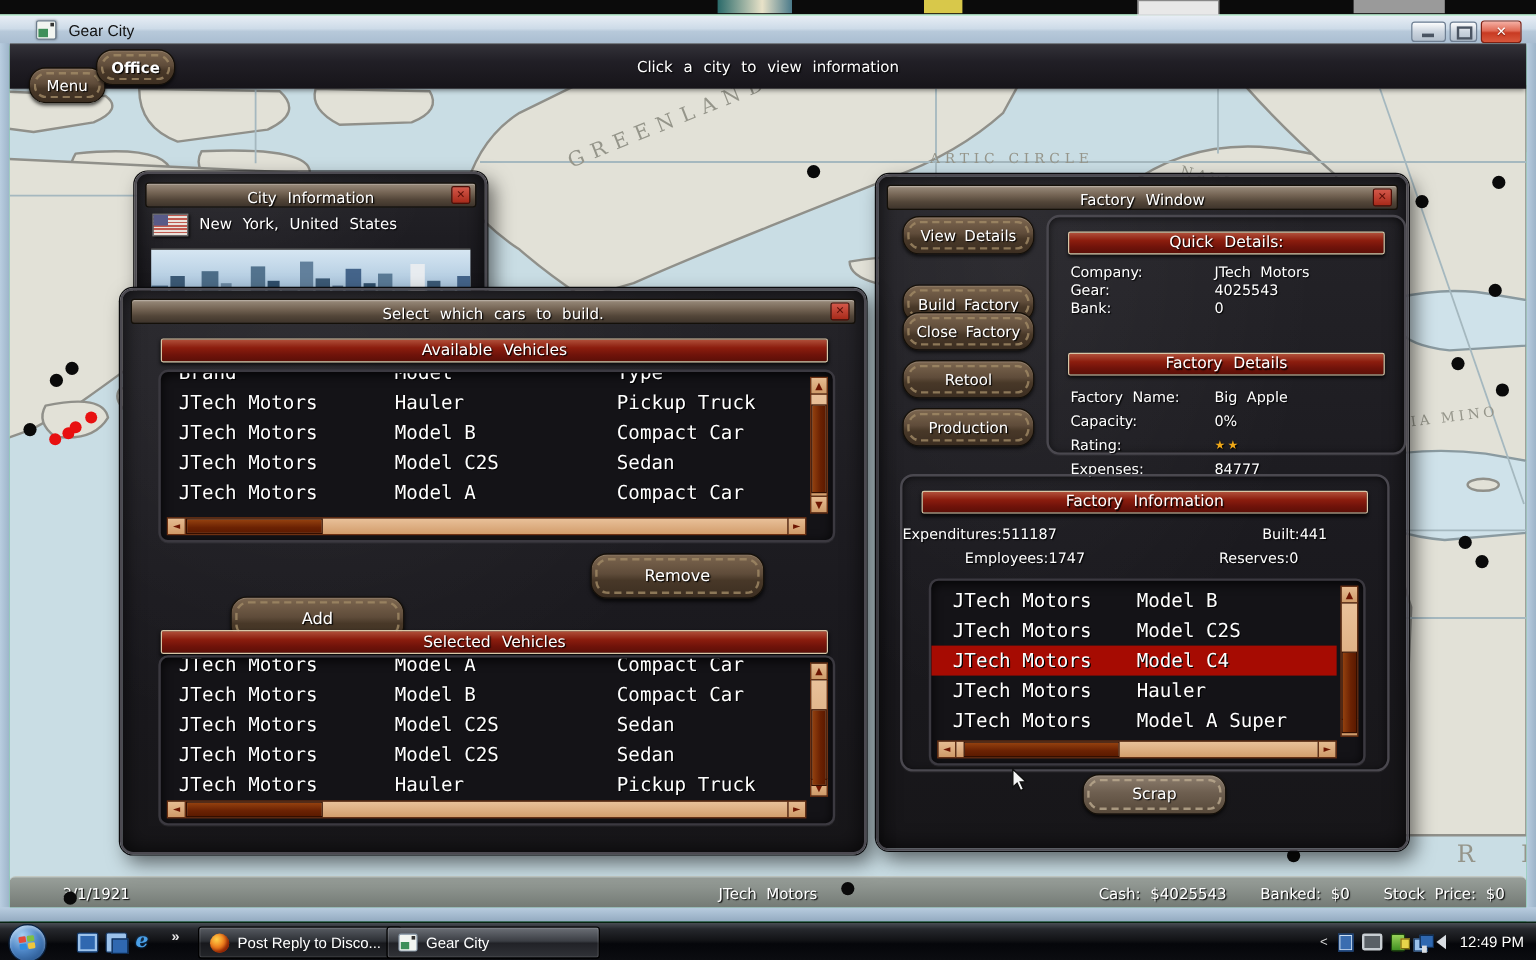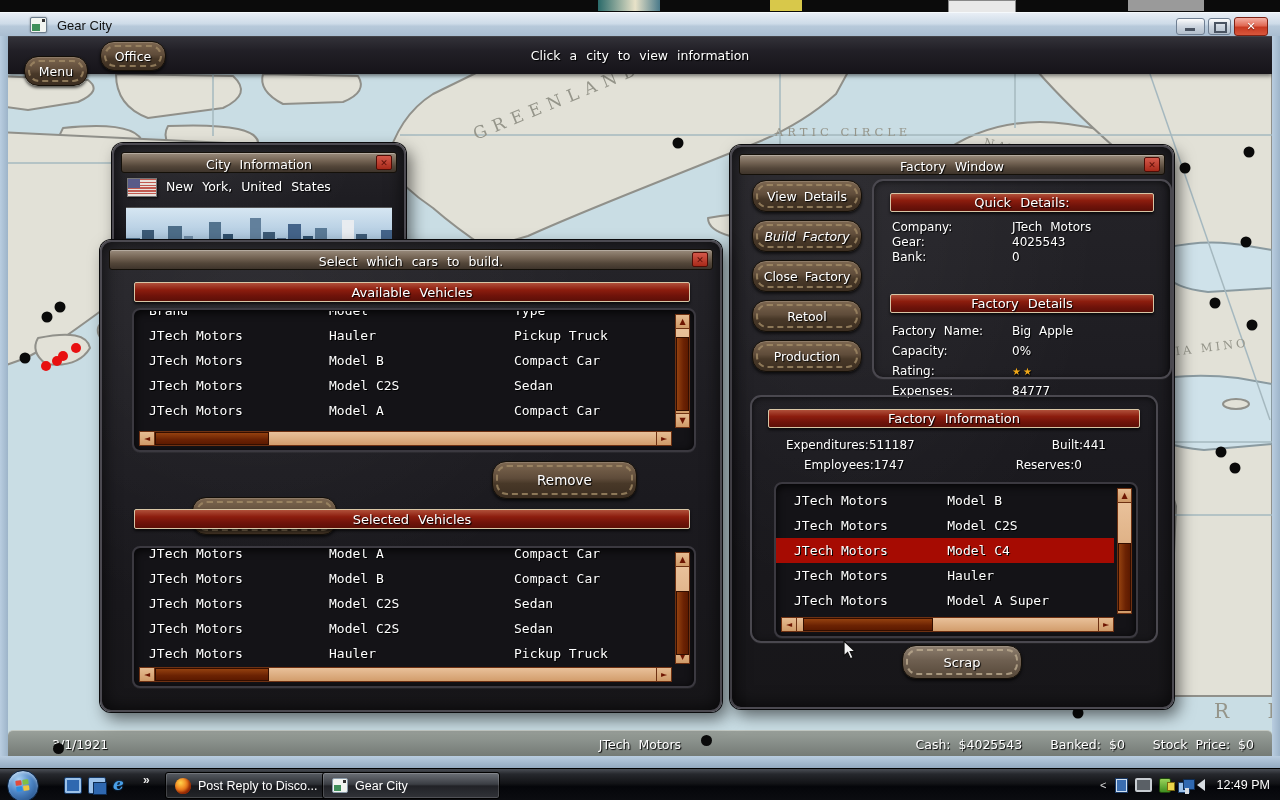--- a/index.html
+++ b/index.html
@@ -70,21 +70,21 @@
   .g-close{position:absolute;right:4px;top:2px;width:14px;height:13px;border-radius:2px;
     background:linear-gradient(180deg,#d4584a 0%,#a82a1a 100%);border:1px solid #4e0d06;
     color:#5c1008;font-size:9px;font-weight:bold;display:flex;align-items:center;justify-content:center;text-shadow:none;}
   .red-bar{position:absolute;height:17px;border:1px solid #d8c6a6;border-radius:2px;
     background:linear-gradient(180deg,#b0503a 0%,#8c1d0e 38%,#70130a 70%,#5c0f07 100%);
     display:flex;align-items:center;justify-content:center;color:#fff;font-size:13px;word-spacing:5px;
     text-shadow:1px 1px 1px #000;box-shadow:0 2px 3px rgba(0,0,0,.7);}
   .list-panel{position:absolute;border-radius:8px;background:#141317;border:2px solid #3b3940;
     box-shadow:inset 0 2px 9px rgba(0,0,0,.85),0 1px 0 rgba(255,255,255,.05);overflow:hidden;}
   .rows{position:absolute;left:2px;right:22px;top:1px;bottom:21px;overflow:hidden;}
-  .lrow{height:25px;display:flex;align-items:center;padding-left:13px;font-family:"DejaVu Sans Mono",monospace;font-size:13px;color:#fff;text-shadow:1px 1px 0 #000;}
+  .lrow{height:25px;display:flex;align-items:center;padding-left:13px;font-family:"DejaVu Sans Mono",monospace;font-size:16px;color:#fff;text-shadow:1px 1px 0 #000;}
   .lrow .c1{width:180px;}.lrow .c2{width:185px;}.lrow .c3{flex:1;}
   .lrow.sel{background:#a60b02;}
   .frow .c1{width:170px;}
 
   
   .hscroll{position:absolute;left:5px;right:22px;bottom:4px;height:15px;display:flex;}
   .vscroll{position:absolute;right:4px;top:4px;bottom:22px;width:15px;display:flex;flex-direction:column;}
   .sb-btn{flex:0 0 14px;background:linear-gradient(180deg,#e6bc92,#cf9a68);border:1px solid #6e3112;color:#6e1602;font-size:8px;line-height:13px;text-align:center;}
   .sb-track{flex:1;position:relative;background:linear-gradient(180deg,#e9c19a,#d29d6c);border:1px solid #6e3112;}
   .hscroll .sb-track{border-left:none;border-right:none;}
@@ -240,21 +240,21 @@
         <circle cx="55" cy="320" r="5"></circle>
         <circle cx="68" cy="312" r="5"></circle>
       </g>
     </svg>
 
     <div class="menubar">
       <div class="hint">Click a city to view information</div>
       <div class="stitch-btn" style="position:absolute;left:16px;top:20px;width:62px;height:28px;font-size:12.5px;">
           <span>Menu</span>
         </div>
-      <div class="stitch-btn" style="position:absolute;left:92px;top:5px;width:64px;height:28px;font-size:12.5px;">
+      <div class="stitch-btn" style="position:absolute;left:72px;top:5px;width:64px;height:28px;font-size:12.5px;font-weight:bold;">
           <span>Office</span>
         </div>
     </div>
 
     <div class="statusbar">
       <span class="sb-date">3/1/1921</span>
       <span class="sb-co">JTech Motors</span>
       <span class="sb-right">
         <span>Cash: $4025543</span>
         <span>Banked: $0</span>
@@ -301,21 +301,21 @@
 
     <div class="leather" style="left:722px;top:109px;width:440px;height:560px;z-index:15;">
       <div class="g-titlebar">
         <span>Factory Window</span>
         <div class="g-close">✕</div>
       </div>
 
       <div class="stitch-btn" style="position:absolute;left:20px;top:33px;width:108px;height:30px;font-size:12.5px;">
           <span>View Details</span>
         </div>
-      <div class="stitch-btn" style="position:absolute;left:20px;top:73px;width:108px;height:30px;font-size:12.5px;font-style:italic;">
+      <div class="stitch-btn" style="position:absolute;left:20px;top:90px;width:108px;height:30px;font-size:12.5px;">
           <span>Build Factory</span>
         </div>
       <div class="stitch-btn" style="position:absolute;left:20px;top:113px;width:108px;height:30px;font-size:12.5px;">
           <span>Close Factory</span>
         </div>
       <div class="stitch-btn" style="position:absolute;left:20px;top:153px;width:108px;height:30px;font-size:12.5px;">
           <span>Retool</span>
         </div>
       <div class="stitch-btn" style="position:absolute;left:20px;top:193px;width:108px;height:30px;font-size:12.5px;">
           <span>Production</span>
@@ -360,21 +360,21 @@
               <span>84777</span>
             </div>
         </div>
       </div>
 
       <div class="group-box" style="left:18px;top:248px;width:404px;height:244px;">
         <div class="red-bar" style="left:16px;right:16px;top:12px;">
             <span>Factory Information</span>
           </div>
         <div class="kv" style="position:absolute;left:0;right:0;top:40px;height:15px;">
-            <span style="margin-left:34px;">Expenditures:511187</span>
+            <span style="">Expenditures:511187</span>
             <span style="margin-left:auto;margin-right:50px;">Built:441</span>
           </div>
         <div class="kv" style="position:absolute;left:0;right:0;top:60px;height:15px;">
             <span style="margin-left:52px;">Employees:1747</span>
             <span style="margin-left:auto;margin-right:74px;">Reserves:0</span>
           </div>
 
         <div class="list-panel" style="left:22px;top:85px;width:360px;height:152px;">
           <div class="rows" style="left:0;">
             <div style="margin-top:3px;">
@@ -478,21 +478,21 @@
           </div>
       </div>
 
       <div class="stitch-btn" style="position:absolute;left:90px;top:219px;width:143px;height:36px;font-size:13.5px;margin-top:36px;">
           <span>Add</span>
         </div>
       <div class="stitch-btn" style="position:absolute;left:390px;top:219px;width:143px;height:36px;font-size:13.5px;">
           <span>Remove</span>
         </div>
 
-      <div class="red-bar" style="left:32px;width:554px;top:267px;height:18px;">
+      <div class="red-bar" style="left:32px;width:554px;top:283px;height:18px;">
           <span>Selected Vehicles</span>
         </div>
 
       <div class="list-panel" style="left:30px;top:304px;width:560px;height:138px;">
         <div class="rows">
           <div style="margin-top:-8px;">
             <div class="lrow">
                 <span class="c1">JTech Motors</span>
                 <span class="c2">Model A</span>
                 <span class="c3">Compact Car</span>

